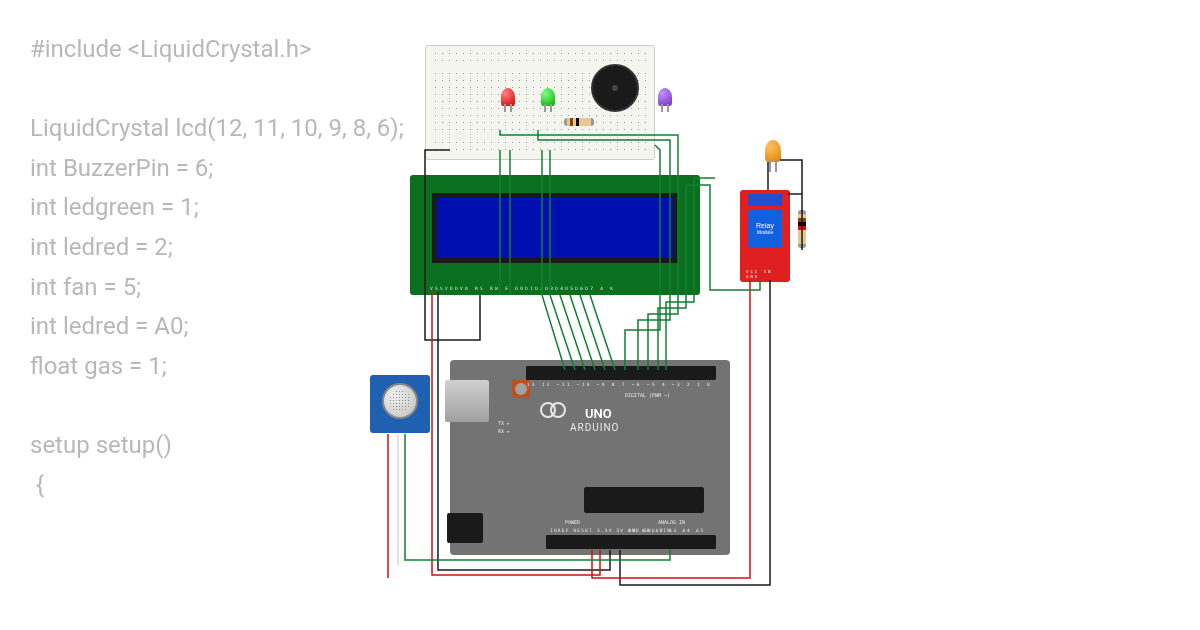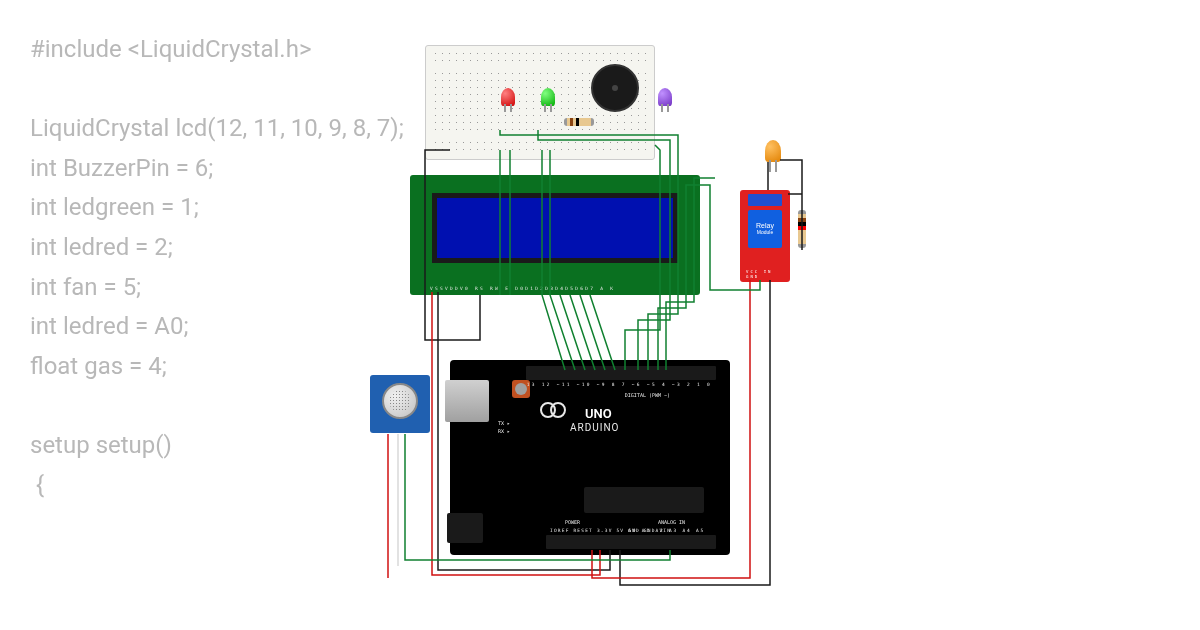--- a/index.html
+++ b/index.html
@@ -205,21 +205,21 @@
     border-radius: 50%;
     background-image: radial-gradient(circle, #888 0.5px, transparent 0.5px);
     background-size: 3px 3px;
   }
   .arduino {
     position: absolute;
     left: 80px;
     top: 330px;
     width: 280px;
     height: 195px;
-    background: #000000;
+    background: #737373;
     border-radius: 4px;
   }
   .arduino-usb {
     position: absolute;
     left: -5px; top: 20px;
     width: 44px; height: 42px;
     background: linear-gradient(#d0d0d0, #a0a0a0);
     border-radius: 2px;
   }
   .arduino-power {
@@ -341,27 +341,27 @@
   svg.wires path {
     fill: none;
     stroke-width: 1.5;
   }
 </style>
 </head>
 <body>
 
 <div class="code-overlay"><span>#include &lt;LiquidCrystal.h&gt;</span>
 <span></span>
-<span>LiquidCrystal lcd(12, 11, 10, 9, 8, 7);</span>
+<span>LiquidCrystal lcd(12, 11, 10, 9, 8, 6);</span>
 <span>int BuzzerPin = 6;</span>
 <span>int ledgreen = 1;</span>
 <span>int ledred = 2;</span>
 <span>int fan = 5;</span>
 <span>int ledred = A0;</span>
-<span>float gas = 4;</span>
+<span>float gas = 1;</span>
 <span></span>
 <span>setup setup()</span>
 <span> {</span></div>
 
 <div class="diagram">
 
   <div class="breadboard">
     <div class="bb-rails" style="top:4px"></div>
     <div class="bb-holes" style="top:24px;bottom:24px"></div>
     <div class="bb-rails" style="bottom:4px"></div>

